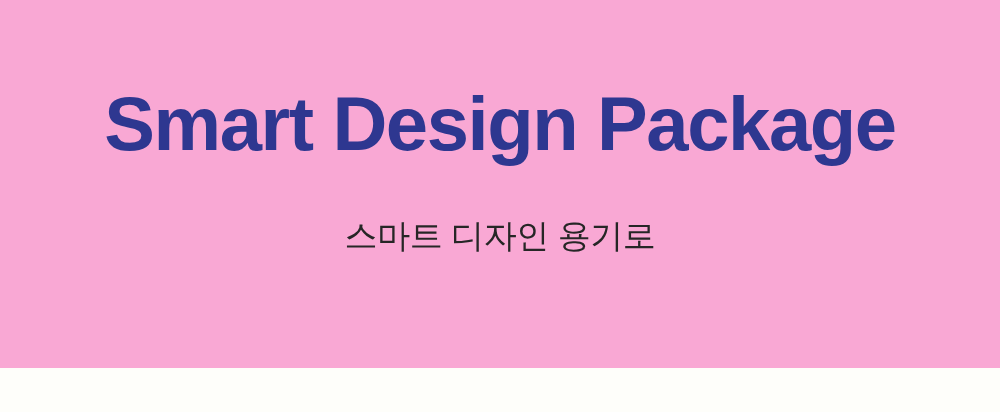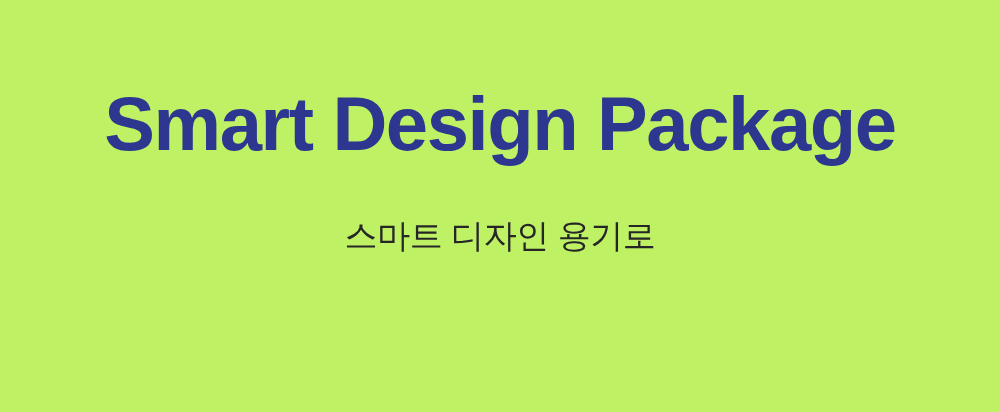--- a/index.html
+++ b/index.html
@@ -9,22 +9,22 @@
   body {
     width: 1000px;
     height: 412px;
     background: #fefefa;
     font-family: "Liberation Sans", "DejaVu Sans", sans-serif;
     overflow: hidden;
   }
 
   .promo-banner {
     width: 1000px;
-    height: 412px;
-    background: #bef264;
+    height: 368px;
+    background: #f9a8d4;
     display: flex;
     flex-direction: column;
     align-items: center;
     box-sizing: border-box;
     padding-top: 86px;
   }
 
   .headline {
     font-size: 76px;
     font-weight: 900;

